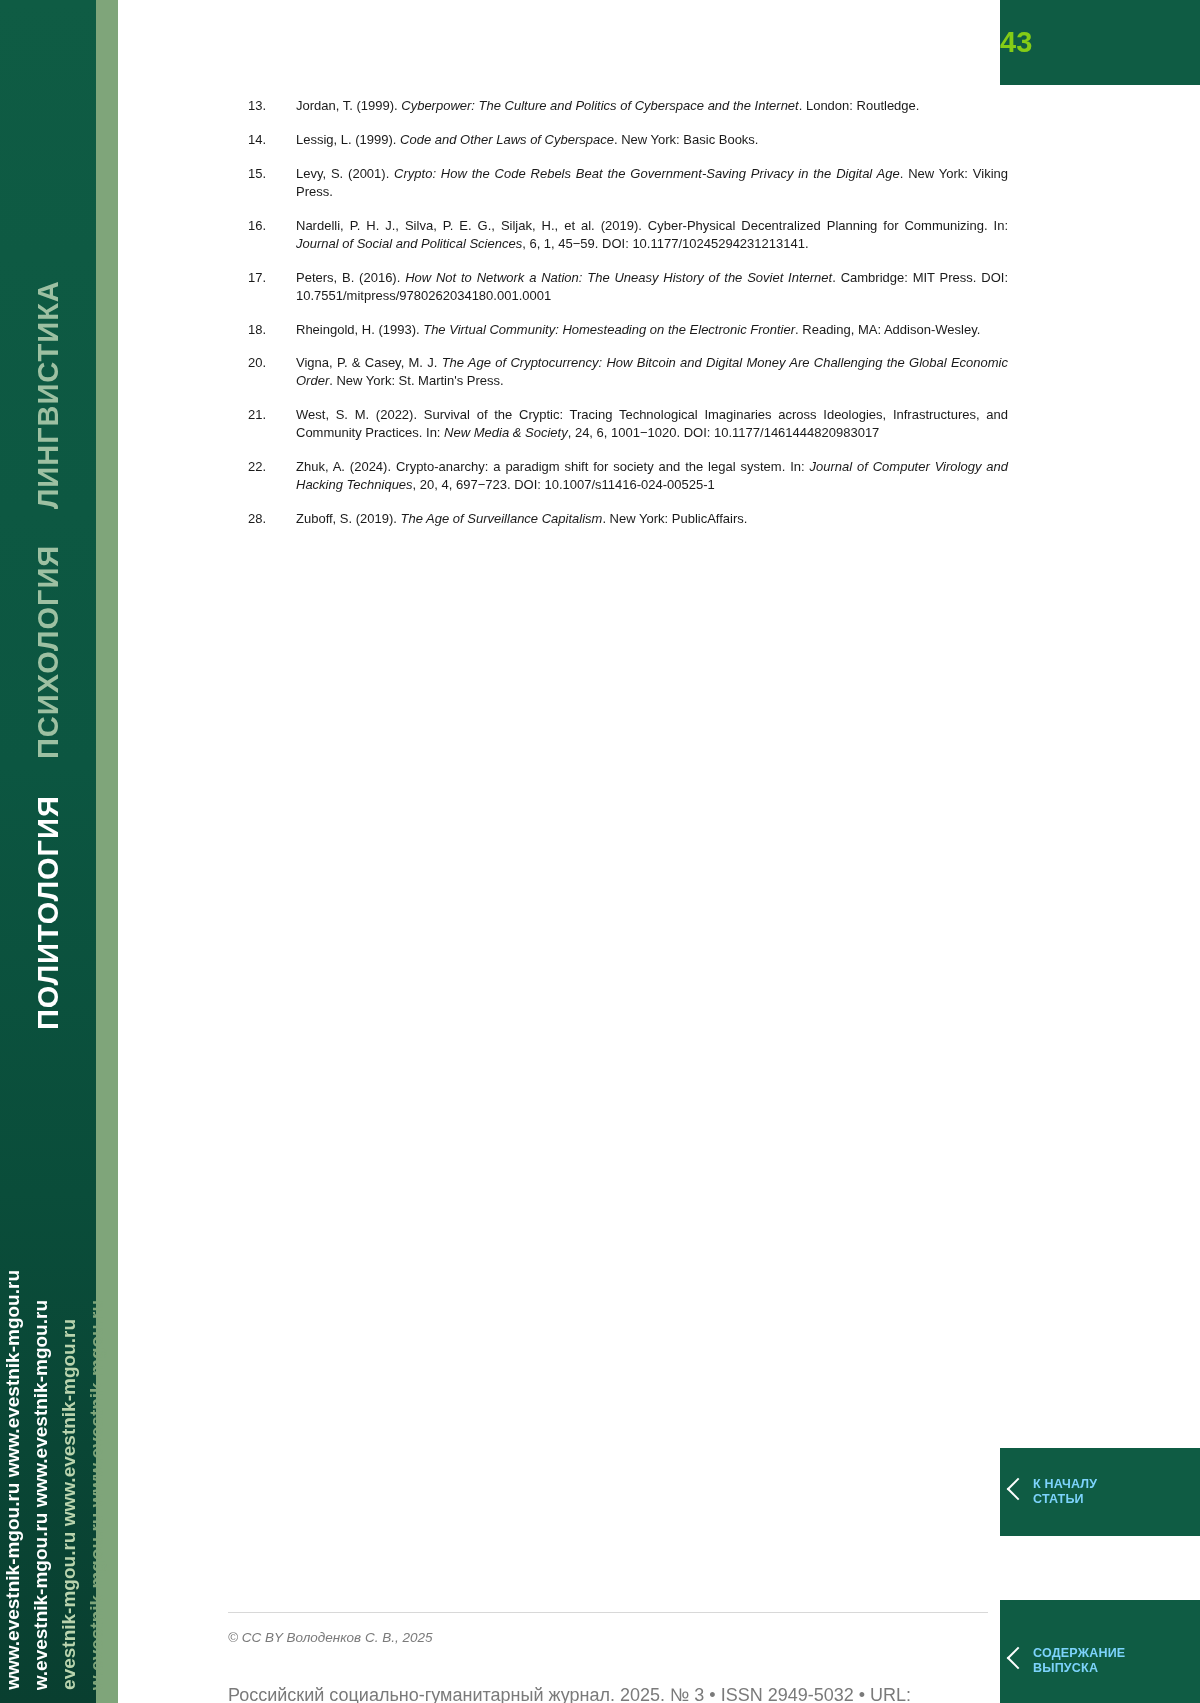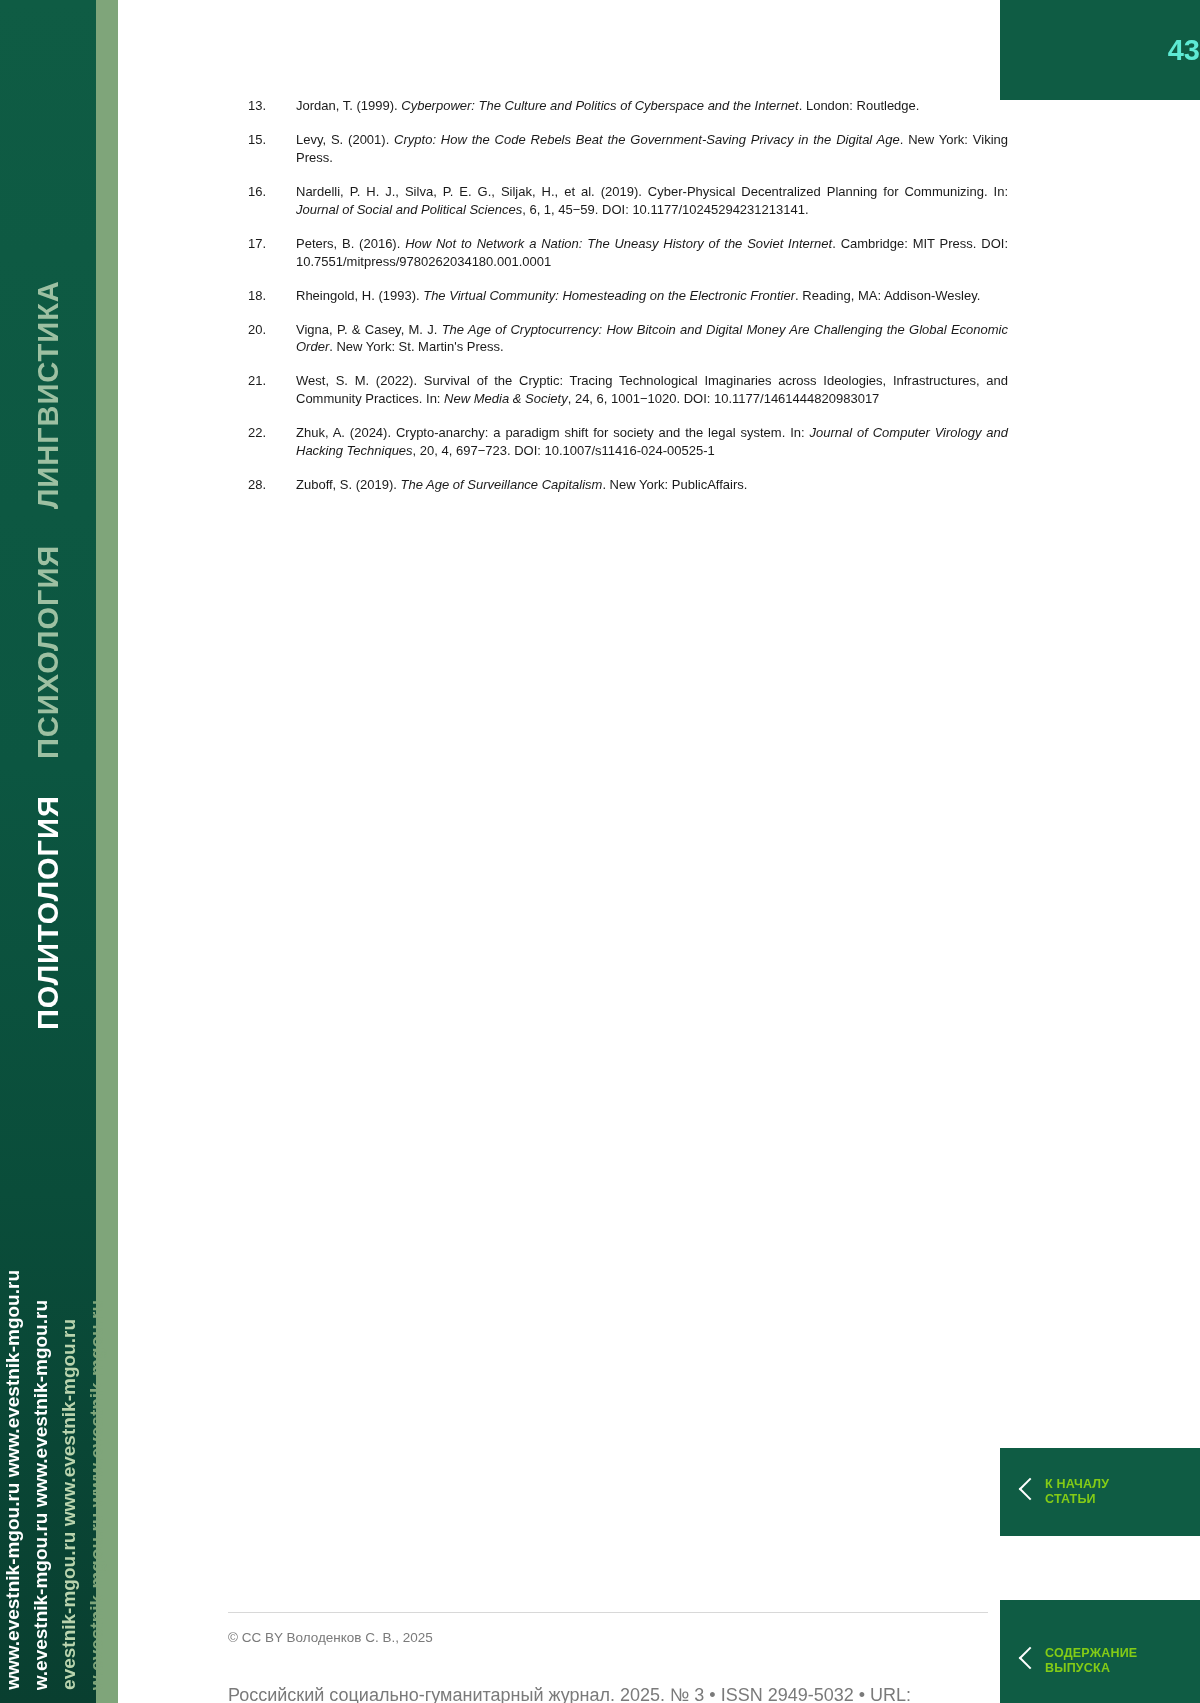--- a/index.html
+++ b/index.html
@@ -71,26 +71,26 @@
   }
   .wm1 { left: 2px;  bottom: 0px; color: #ffffff; }
   .wm2 { left: 30px; bottom: 0px; color: #ffffff; }
   .wm3 { left: 58px; bottom: 0px; color: #b9d4ae; }
   .wm4 { left: 86px; bottom: 0px; color: #7fa57a; }
 
   
   .page-num-block {
     position: absolute;
     right: 0; top: 0;
-    width: 200px; height: 100px;
+    width: 200px; height: 85px;
     background: #0f5c44;
-    color: #5eead4;
+    color: #84cc16;
     display: flex;
     align-items: center;
-    justify-content: flex-end;
+    justify-content: flex-start;
     font-size: 29px;
     font-weight: bold;
   }
 
   
   .content {
     position: absolute;
     left: 248px;
     top: 97px;
     width: 760px;
@@ -112,24 +112,24 @@
     text-align: justify;
   }
   .ref-text i { font-style: italic; }
 
   
   .side-btn {
     position: absolute;
     right: 0;
     width: 200px;
     background: #0f5c44;
-    color: #84cc16;
+    color: #7dd3fc;
     display: flex;
     align-items: center;
-    padding-left: 18px;
+    padding-left: 6px;
     box-sizing: border-box;
   }
   .btn-top { top: 1448px; height: 88px; }
   .btn-bottom { top: 1600px; height: 122px; }
   .chev {
     width: 18px;
     height: 30px;
     margin-right: 9px;
     flex: 0 0 18px;
     position: relative;
@@ -154,20 +154,21 @@
   .footer {
     position: absolute;
     left: 228px;
     top: 1630px;
     width: 760px;
     color: #7a7a7a;
   }
   .footer-line1 {
     font-size: 13.5px;
     margin-bottom: 8px;
+    font-style: italic;
   }
   .footer-line2 {
     font-size: 18px;
     margin-top: 40px;
   }
   .footer-rule {
     position: absolute;
     left: 228px;
     top: 1612px;
     width: 760px;
@@ -195,20 +196,24 @@
 </div>
 
 <div class="page-num-block">
   <span>43</span>
 </div>
 
 <div class="content" id="ref-list">
     <div class="ref-item">
       <div class="ref-num">13.</div>
       <div class="ref-text"><span>Jordan, T. (1999). </span><i>Cyberpower: The Culture and Politics of Cyberspace and the Internet</i><span>. London: Routledge.</span></div>
+    </div>
+    <div class="ref-item">
+      <div class="ref-num">14.</div>
+      <div class="ref-text"><span>Lessig, L. (1999). </span><i>Code and Other Laws of Cyberspace</i><span>. New York: Basic Books.</span></div>
     </div>
     <div class="ref-item">
       <div class="ref-num">15.</div>
       <div class="ref-text"><span>Levy, S. (2001). </span><i>Crypto: How the Code Rebels Beat the Government-Saving Privacy in the Digital Age</i><span>. New York: Viking Press.</span></div>
     </div>
     <div class="ref-item">
       <div class="ref-num">16.</div>
       <div class="ref-text"><span>Nardelli, P. H. J., Silva, P. E. G., Siljak, H., et al. (2019). Cyber-Physical Decentralized Planning for Communizing. In: </span><i>Journal of Social and Political Sciences</i><span>, 6, 1, 45−59. DOI: 10.1177/10245294231213141.</span></div>
     </div>
     <div class="ref-item">

